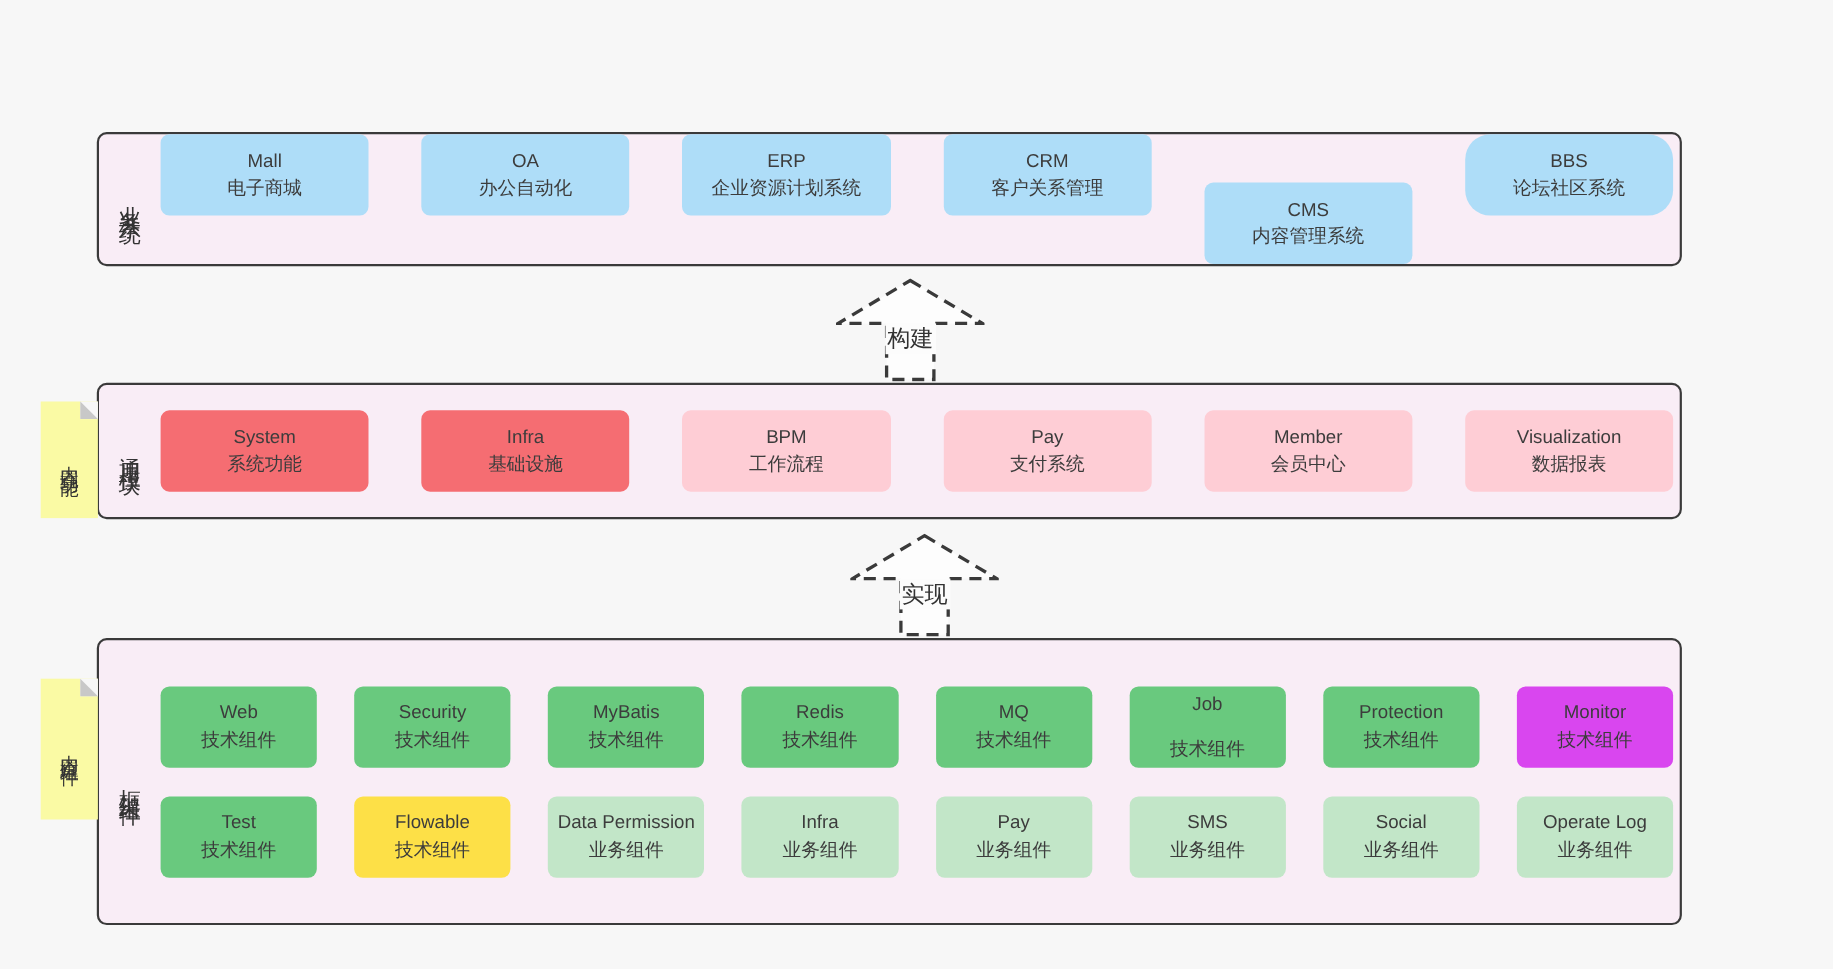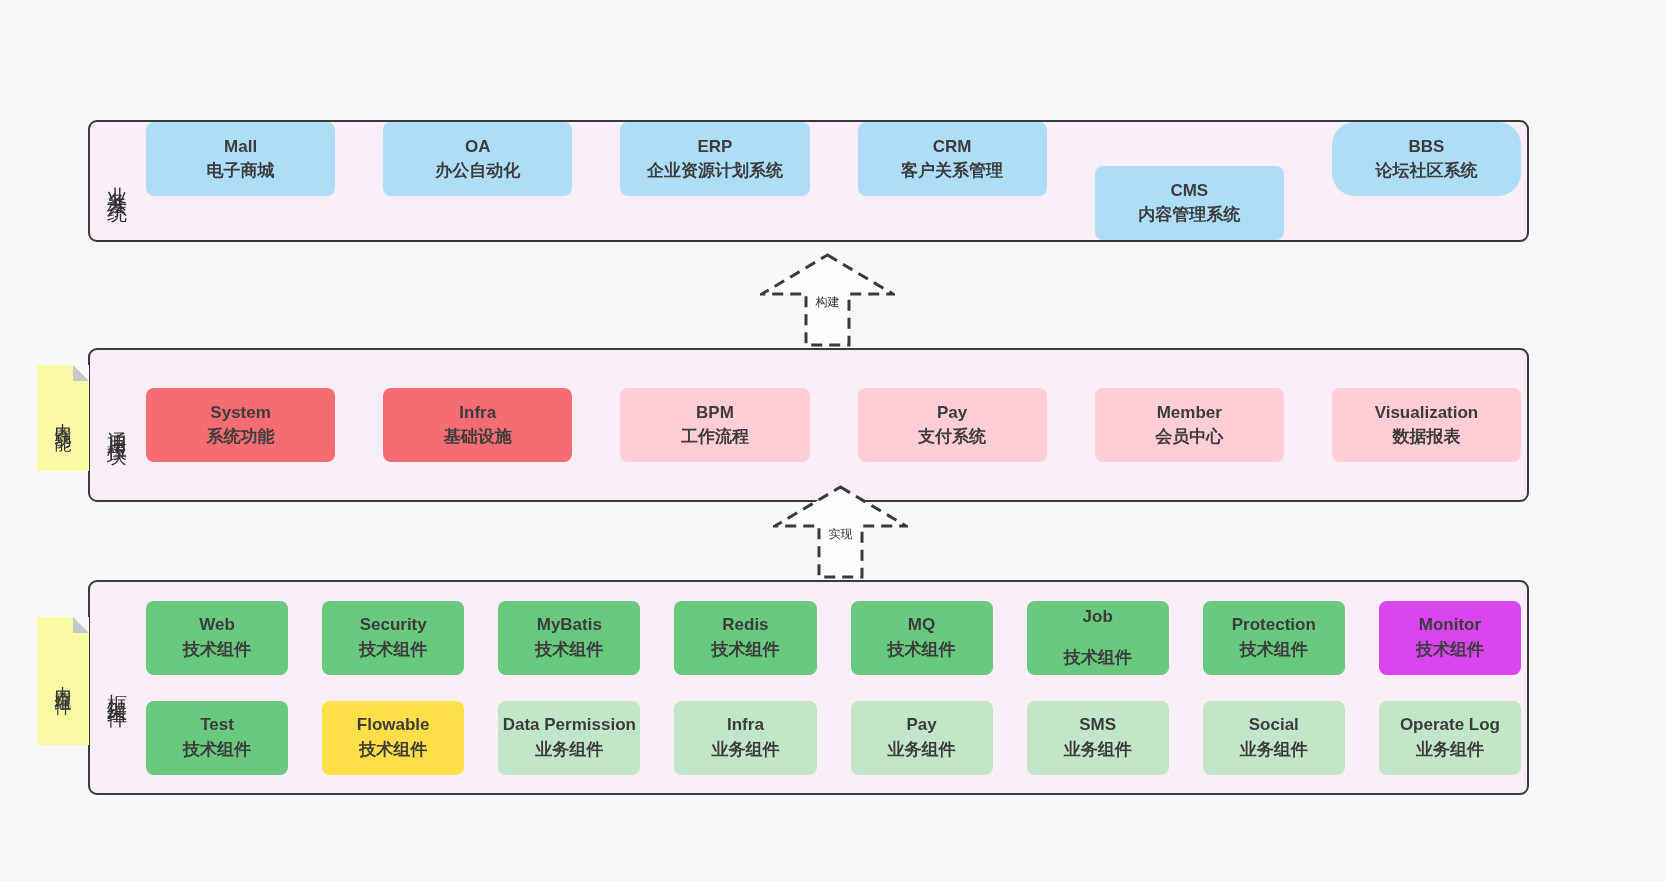--- a/index.html
+++ b/index.html
@@ -14,35 +14,34 @@
   .band{
     position:absolute;
     left:88px;width:1441px;
     background:var(--band-bg,#f9edf6);
     border:2px solid var(--band-border,#3a3a3a);
     border-radius:9px;
     display:flex;
     box-sizing:border-box;
   }
   .band-top{top:120px;height:122px;}
-  .band-mid{top:348px;height:154px;}
-  .band-bot{top:580px;height:215px;}
+  .band-mid{top:348px;height:124px;}
+  .band-bot{top:580px;height:261px;}
   .band-label{
     width:56px;
     display:flex;align-items:center;justify-content:center;
     writing-mode:vertical-lr;text-orientation:upright;
     font-size:20px;letter-spacing:5px;color:#333;
     user-select:none;
   }
   .band-rows{
     flex:1;
     display:flex;flex-direction:column;justify-content:center;
     gap:26px;
     padding-right:6px;
-    font-weight:bold;
   }
   .box-row{display:flex;gap:48px;}
   .band-bot .box-row{gap:34px;}
   .node-box{
     flex:1;height:74px;border-radius:8px;
     display:flex;flex-direction:column;align-items:center;justify-content:center;
     text-align:center;font-size:17px;line-height:1.42;
     padding:0 4px;box-sizing:border-box;
   }
   .sticky-note{
@@ -60,21 +59,21 @@
     border-left:16px solid var(--note-fold,#c8c8c8);
   }
   .note-mid{top:365px;height:106px;}
   .note-bot{top:617px;height:128px;}
   .arrow-wrap{position:absolute;width:135px;height:94px;}
   .arrow-1{left:760px;top:253px;}
   .arrow-2{left:773px;top:485px;}
   .arrow-wrap svg{display:block;width:100%;height:100%;}
   .arrow-label{
     position:absolute;left:50%;top:41px;transform:translateX(-50%);
-    font-size:12px;color:#333;background:#fcfcfc;
+    font-size:21px;color:#333;background:#fcfcfc;
     padding:0 2px;white-space:nowrap;
   }
 </style>
 </head>
 <body>
 
 <div class="stage">
 
   <div class="band band-top">
     <div class="band-label">业务系统</div>

